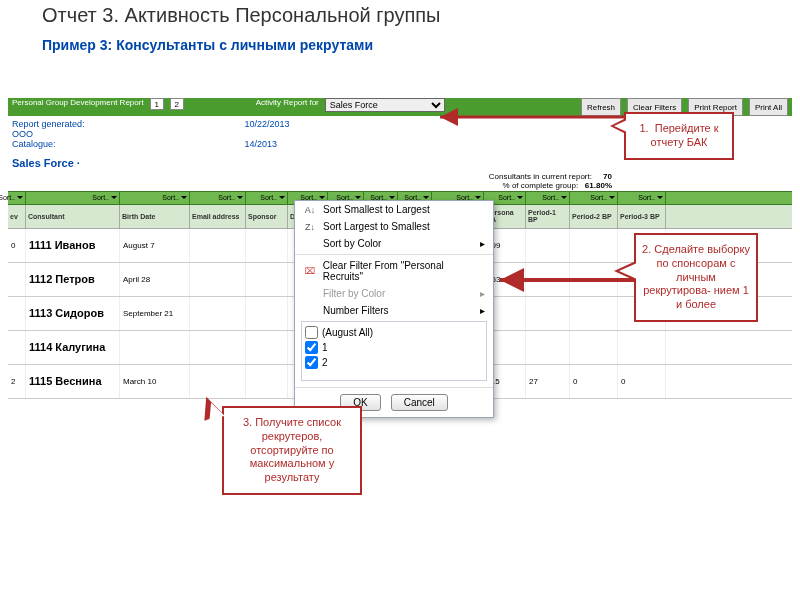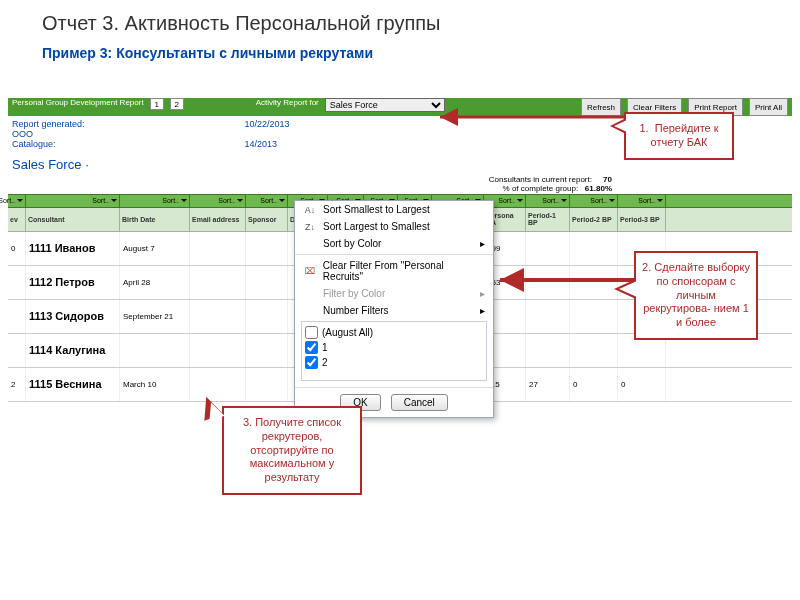--- a/index.html
+++ b/index.html
@@ -1,34 +1,34 @@
 <!DOCTYPE html>
 <html><head>
 <meta charset="utf-8">
 <style>
   * { box-sizing: border-box; margin: 0; padding: 0; }
   body { font-family: Arial, sans-serif; font-size: 10px; background: #fff; width: 800px; height: 600px; position: relative; overflow: hidden; }
 
-  .page-title { font-size: 20px; font-weight: normal; color: #333; padding: 12px 0 6px 42px; }
+  .page-title { font-size: 20px; font-weight: normal; color: #333; padding: 4px 0 6px 42px; }
   .subtitle { font-size: 14px; font-weight: bold; color: #0047AB; padding: 4px 0 10px 42px; }
 
   .app { position: absolute; left: 8px; top: 98px; width: 784px; }
 
   .green-bar { background: #4a9c2f; height: 18px; display: flex; color: #fff; font-size: 8px; padding: 0 4px; gap: 6px; }
   .green-bar .lbl { white-space: nowrap; }
   .green-bar .numbox { background: #fff; color: #000; border: 1px solid #888; width: 14px; height: 12px; display: inline-flex; align-items: center; justify-content: center; font-size: 8px; }
   .green-bar .spacer { flex: 0 0 60px; }
   .green-bar select { font-size: 9px; height: 14px; width: 120px; border: 1px solid #666; }
   .green-bar .btn { background: #e8e8e8; color: #000; border: 1px solid #888; font-size: 8px; padding: 1px 5px; cursor: pointer; }
 
   .info-line { display: flex; gap: 160px; font-size: 9px; padding: 3px 4px 0; }
   .info-line .k { color: #0047AB; }
   .info-line .v { color: #0047AB; }
 
-  .sf-label { color: #0047AB; font-size: 13px; font-weight: normal; padding: 8px 4px 0; }
+  .sf-label { color: #0047AB; font-size: 11px; font-weight: bold; padding: 8px 4px 0; }
 
   .stats { text-align: right; font-size: 8px; padding: 4px 180px 0 0; line-height: 1.1; }
   .stats b { font-weight: bold; }
 
   .sort-row { background: #6fb84f; display: flex; height: 14px; border-top: 1px solid #3a7a24; border-bottom: 1px solid #3a7a24; }
   .sort-cell { border-right: 1px solid #3a7a24; font-size: 7px; color: #000; display: flex; align-items: center; justify-content: flex-end; padding-right: 2px; cursor: pointer; }
   .sort-cell::after { content: ""; width: 0; height: 0; border-left: 3px solid transparent; border-right: 3px solid transparent; border-top: 3px solid #000; margin-left: 2px; }
 
   .hdr-row { background: #d6e8cf; display: flex; height: 24px; border-bottom: 1px solid #aaa; }
   .hdr-cell { border-right: 1px solid #aaa; font-size: 7px; font-weight: bold; color: #333; display: flex; align-items: center; padding: 0 2px; overflow: hidden; }
@@ -66,21 +66,21 @@
   .filter-pop .btns { display: flex; justify-content: center; gap: 10px; padding: 6px; border-top: 1px solid #ddd; }
   .filter-pop .btns button { font-size: 10px; padding: 2px 12px; cursor: pointer; border: 1px solid #888; background: linear-gradient(#fefefe,#e2e2e2); border-radius: 3px; }
 
   
   .callout { position: absolute; background: #fff; border: 2px solid #b02a2a; color: #b02a2a; font-size: 11px; text-align: center; padding: 8px 6px; z-index: 30; line-height: 1.25; }
   .callout::before { content: ""; position: absolute; width: 0; height: 0; }
   .c1 { left: 624px; top: 112px; width: 110px; }
   .c1::before { left: -16px; top: 4px; border-top: 8px solid transparent; border-bottom: 8px solid transparent; border-right: 16px solid #b02a2a; }
   .c1::after { content:""; position:absolute; left:-12px; top:6px; border-top:6px solid transparent; border-bottom:6px solid transparent; border-right:13px solid #fff; }
 
-  .c2 { left: 634px; top: 251px; width: 124px; }
+  .c2 { left: 634px; top: 233px; width: 124px; }
   .c2::before { left: -22px; top: 26px; border-top: 10px solid transparent; border-bottom: 10px solid transparent; border-right: 22px solid #b02a2a; }
   .c2::after { content:""; position:absolute; left:-17px; top:28px; border-top:8px solid transparent; border-bottom:8px solid transparent; border-right:18px solid #fff; }
 
   .c3 { left: 222px; top: 406px; width: 140px; }
   .c3::before { left: -24px; top: -12px; border-left: 10px solid transparent; border-right: 10px solid transparent; border-bottom: 22px solid #b02a2a; transform: rotate(-20deg); }
   .c3::after { content:""; position:absolute; left:-18px; top:-6px; border-left:8px solid transparent; border-right:8px solid transparent; border-bottom:17px solid #fff; transform: rotate(-20deg); }
 
   .red-arrow { position: absolute; z-index: 25; }
   .red-arrow svg { overflow: visible; }
 </style>

